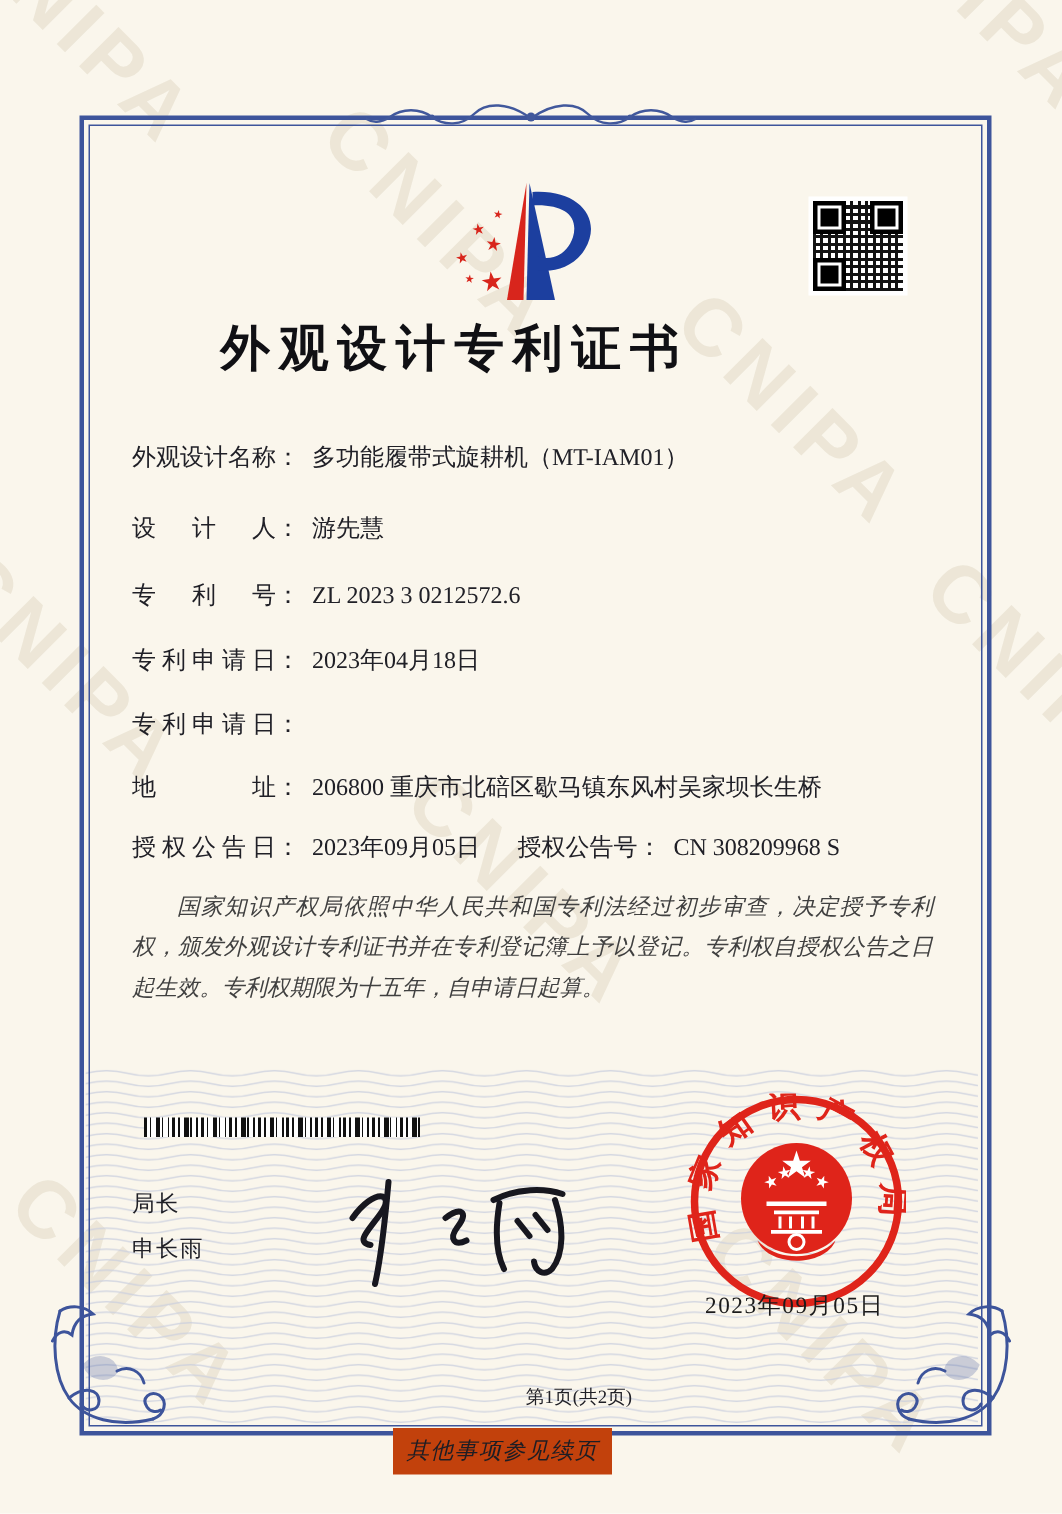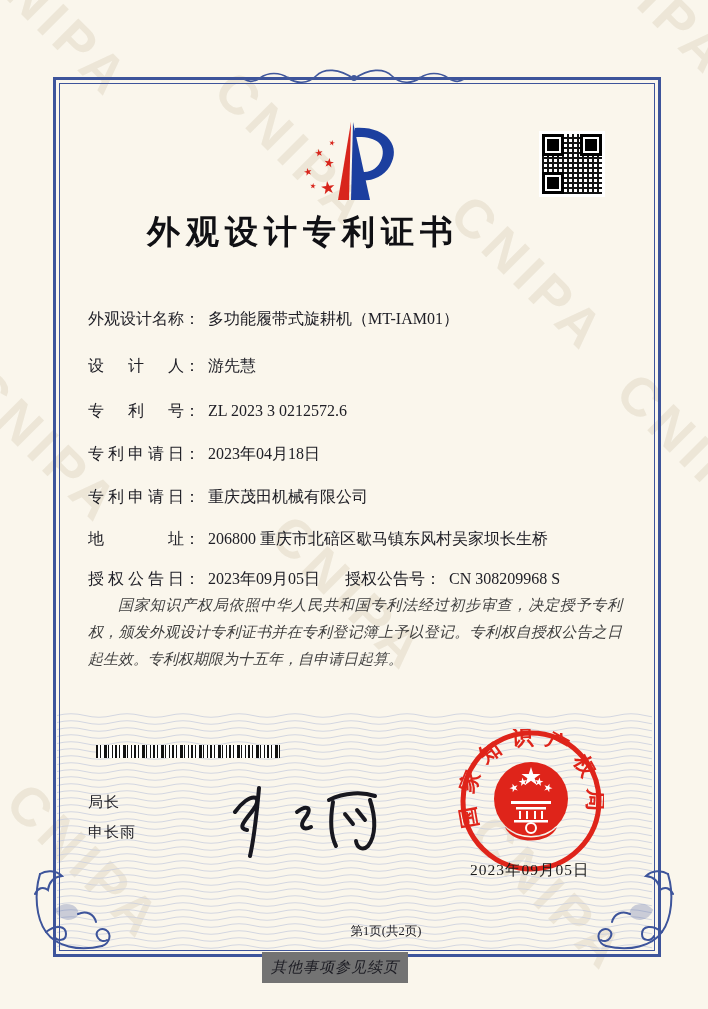--- a/index.html
+++ b/index.html
@@ -23,21 +23,21 @@
   .qr-noise{position:absolute;inset:3px;opacity:.92;
      background:repeating-linear-gradient(0deg,#000 0 2px,transparent 2px 5px),
                 repeating-linear-gradient(90deg,#000 0 2px,#fff 2px 5px);}
   .qr-finder{position:absolute;width:16px;height:16px;border:3px solid #000;background:#fff;}
   .qr-finder::after{content:"";position:absolute;inset:2px;background:#000;}
   .qr-tl{left:3px;top:3px}.qr-tr{right:3px;top:3px}.qr-bl{left:3px;bottom:3px}
   .title{position:absolute;left:53px;top:210px;width:500px;text-align:center;
          font-size:33px;font-weight:700;letter-spacing:6px;color:#101014;z-index:3;}
   
   .rows{position:absolute;left:88px;top:0;z-index:3;font-size:16px;}
-  .row{position:absolute;display:flex;align-items:baseline;white-space:nowrap;margin-top:14px;}
+  .row{position:absolute;display:flex;align-items:baseline;white-space:nowrap;}
   .f-label{display:inline-block;width:96px;text-align:justify;text-align-last:justify;}
   .f-colon{margin:0 8px 0 0;}
   .pair2{position:absolute;left:257px;display:flex;align-items:baseline;white-space:nowrap;justify-content:center;}
   .pair2 .f-label{width:80px;}
   
   .body-text{position:absolute;left:88px;top:592px;width:534px;font-size:15px;
              line-height:27px;text-align:justify;color:#404040;font-style:italic;z-index:3;}
   .body-text p{margin:0;text-indent:2em;}
   
   .barcode{position:absolute;left:96px;top:745px;width:184px;height:13px;z-index:3;
@@ -50,21 +50,21 @@
   .officer div{margin-bottom:11px;}
   .sig{position:absolute;left:205px;top:778px;z-index:3;}
   
   .seal{position:absolute;left:458px;top:729px;z-index:4;}
   .seal-txt{font-size:20.5px;font-weight:700;fill:#df241a;letter-spacing:10px;}
   .seal-date{position:absolute;left:470px;top:860px;width:140px;font-size:15.5px;
              letter-spacing:1px;color:#1b1b1b;z-index:5;}
   
   .pageinfo{position:absolute;left:53px;top:923px;width:666px;text-align:center;
             font-size:12.5px;z-index:3;}
-  .contbox{position:absolute;left:262px;top:952px;width:146px;height:31px;background:#737373;
+  .contbox{position:absolute;left:262px;top:952px;width:146px;height:31px;background:#c2410c;
            display:flex;align-items:center;justify-content:center;z-index:3;
            font-size:15px;font-style:italic;letter-spacing:1px;color:#1d1d24;}
 </style>
 </head>
 <body>
 
 <div class="page">
 
   <svg width="0" height="0" style="position:absolute" aria-hidden="true">
     <defs>
@@ -171,21 +171,20 @@
         <span class="f-value">ZL 2023 3 0212572.6</span>
     </div>
     <div class="row" style="top:430px">
       <span class="f-label">专利申请日</span>
         <span class="f-colon">：</span>
         <span class="f-value">2023年04月18日</span>
     </div>
     <div class="row" style="top:473px">
       <span class="f-label">专利申请日</span>
         <span class="f-colon">：</span>
-        <span class="f-value">重庆茂田机械有限公司</span>
     </div>
     <div class="row" style="top:515px">
       <span class="f-label">地址</span>
         <span class="f-colon">：</span>
         <span class="f-value">206800 重庆市北碚区歇马镇东风村吴家坝长生桥</span>
     </div>
     <div class="row" style="top:555px;width:534px">
       <span class="f-label">授权公告日</span>
         <span class="f-colon">：</span>
         <span class="f-value">2023年09月05日</span>

